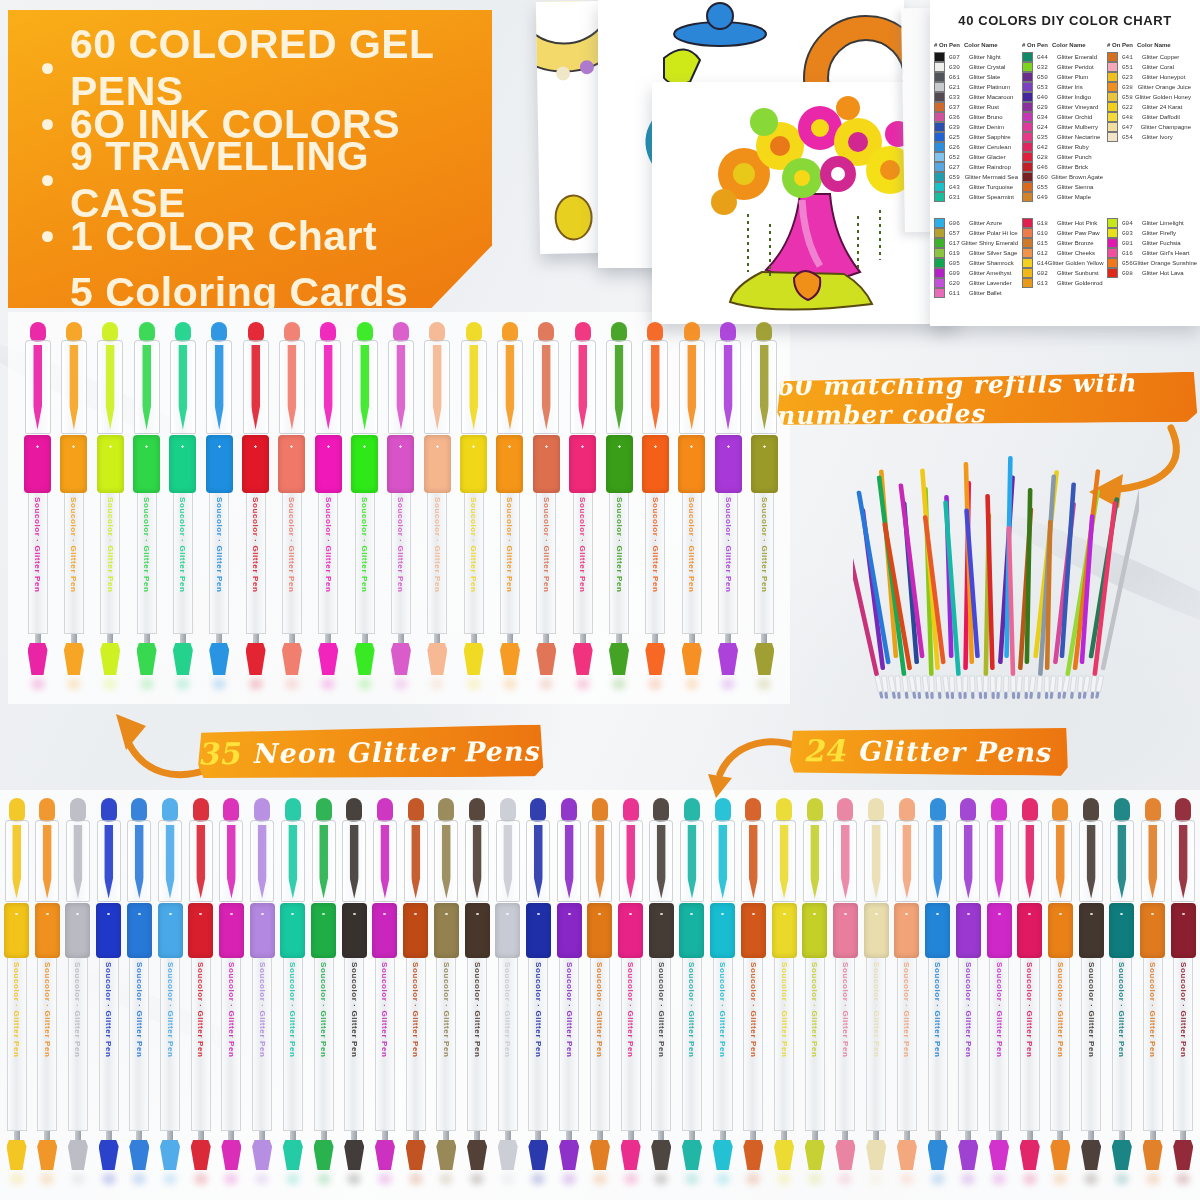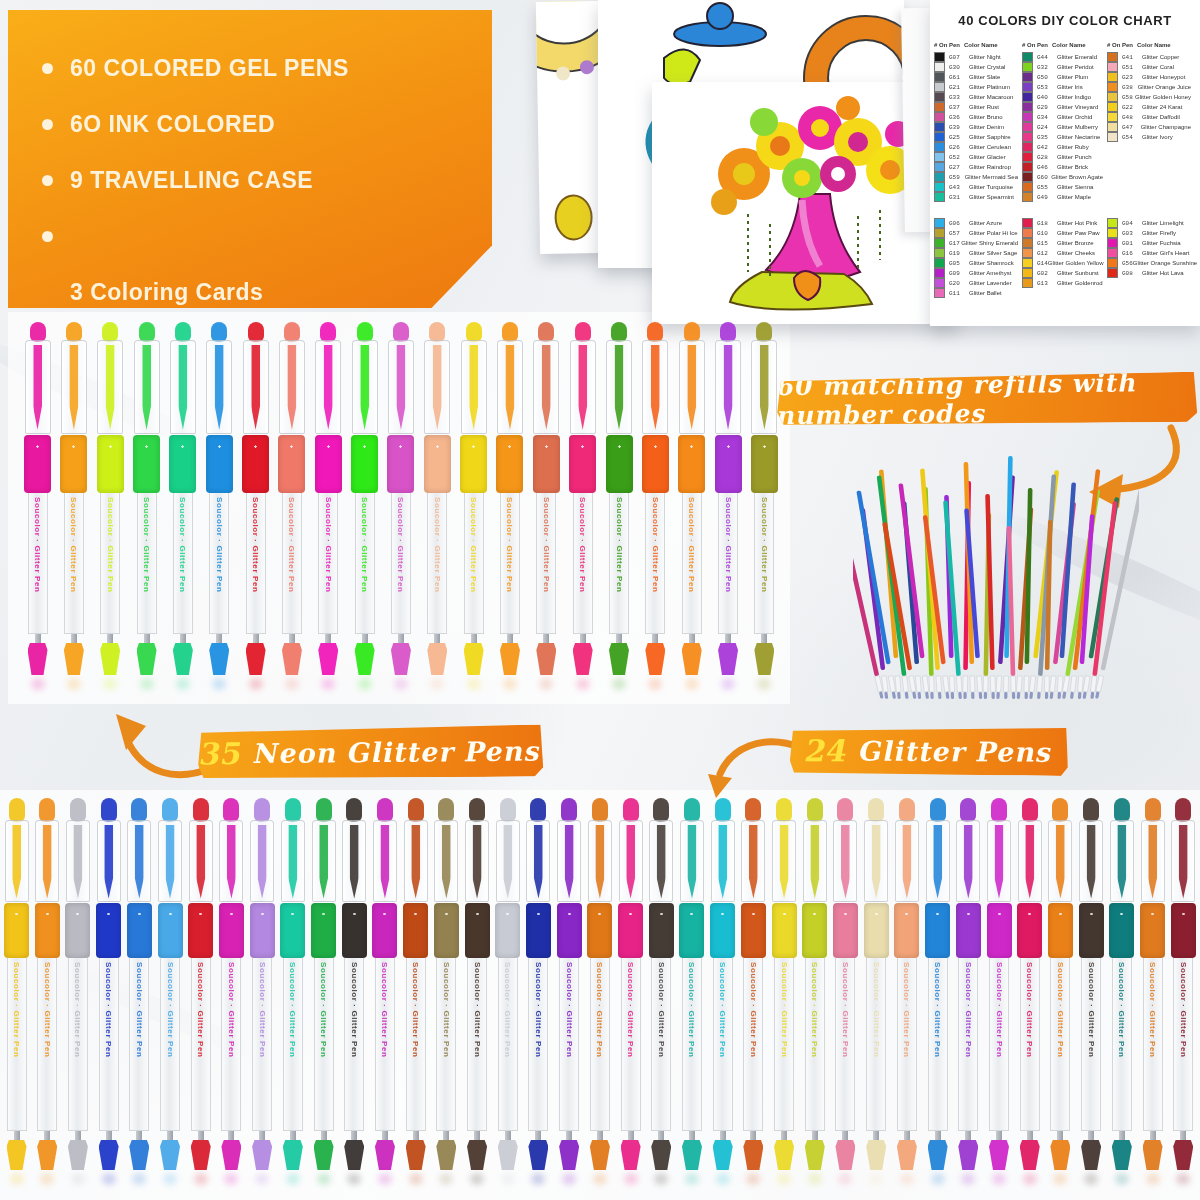--- a/index.html
+++ b/index.html
@@ -12,21 +12,21 @@
       linear-gradient(115deg,#f2f3f5 0%,#ebeef1 28%,#f5f6f8 52%,#eaedf0 78%,#f1f2f4 100%);}
   .marble-vein{position:absolute;background:linear-gradient(120deg,rgba(205,210,216,.0),rgba(205,210,216,.55),rgba(205,210,216,0));transform:rotate(24deg);border-radius:50%;}
 
   
   .feature-panel{position:absolute;left:8px;top:10px;width:484px;height:298px;
     background:linear-gradient(160deg,#f9ae18 0%,#f39012 55%,#ee7a10 100%);
     clip-path:polygon(0 0,100% 0,100% 79%,87.5% 100%,0 100%);
     box-shadow:0 10px 18px rgba(150,140,110,.35);}
   .feature-list{padding:30px 0 0 28px;}
   .feature-item{display:flex;align-items:center;height:56px;color:#fdf3dc;
-    font-weight:bold;font-size:23px;letter-spacing:.5px;}
+    font-weight:bold;font-size:41px;letter-spacing:.5px;}
   .feature-item .dot{width:11px;height:11px;border-radius:50%;background:#fdf3dc;margin:0 17px 0 6px;flex:0 0 auto;}
   .feature-item .dot.hidden{visibility:hidden;}
 
   
   .card{position:absolute;background:#fff;box-shadow:0 8px 16px rgba(125,132,142,.38);}
   .card svg{display:block;width:100%;height:100%;}
 
   
   .chart-back-card{position:absolute;left:903px;top:8px;width:34px;height:224px;background:#fbfbfc;
     box-shadow:-4px 4px 8px rgba(130,136,146,.25);transform:rotate(-1deg);}
@@ -99,32 +99,33 @@
   <div class="backdrop" style="left:0;top:790px;width:1200px;height:410px;"></div>
 
   <div class="feature-panel">
     <div class="feature-list" id="feature-list">
         <div class="feature-item">
           <span class="dot"></span>
           <span>60 COLORED GEL PENS</span>
         </div>
         <div class="feature-item">
           <span class="dot"></span>
-          <span>6O INK COLORED</span>
+          <span>6O INK COLORS</span>
         </div>
         <div class="feature-item">
           <span class="dot"></span>
           <span>9 TRAVELLING CASE</span>
         </div>
         <div class="feature-item">
           <span class="dot"></span>
+          <span>1 COLOR Chart</span>
         </div>
         <div class="feature-item">
           <span class="dot hidden"></span>
-          <span>3 Coloring Cards</span>
+          <span>5 Coloring Cards</span>
         </div>
       </div>
   </div>
 
   <div class="card" style="left:538px;top:0;width:232px;height:252px;transform:rotate(-1deg);">
     <svg viewBox="0 0 232 252">
       <circle cx="28" cy="-8" r="78" fill="#f2d96a" stroke="#3a3a3a" stroke-width="2"></circle>
       <circle cx="28" cy="-8" r="50" fill="#ffffff" stroke="#3a3a3a" stroke-width="2"></circle>
       <circle cx="86" cy="28" r="7" fill="#b07ad0"></circle>
         <circle cx="72" cy="52" r="7" fill="#e8e4f0"></circle>

